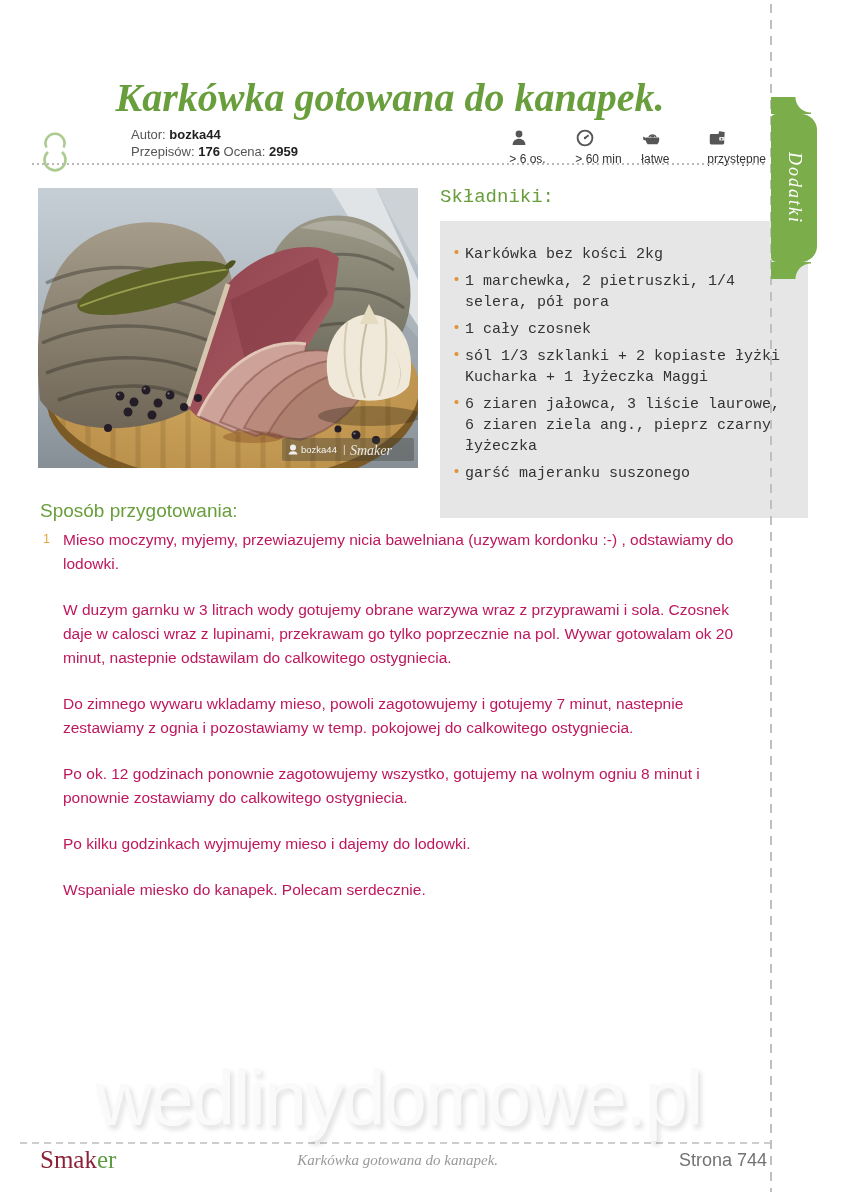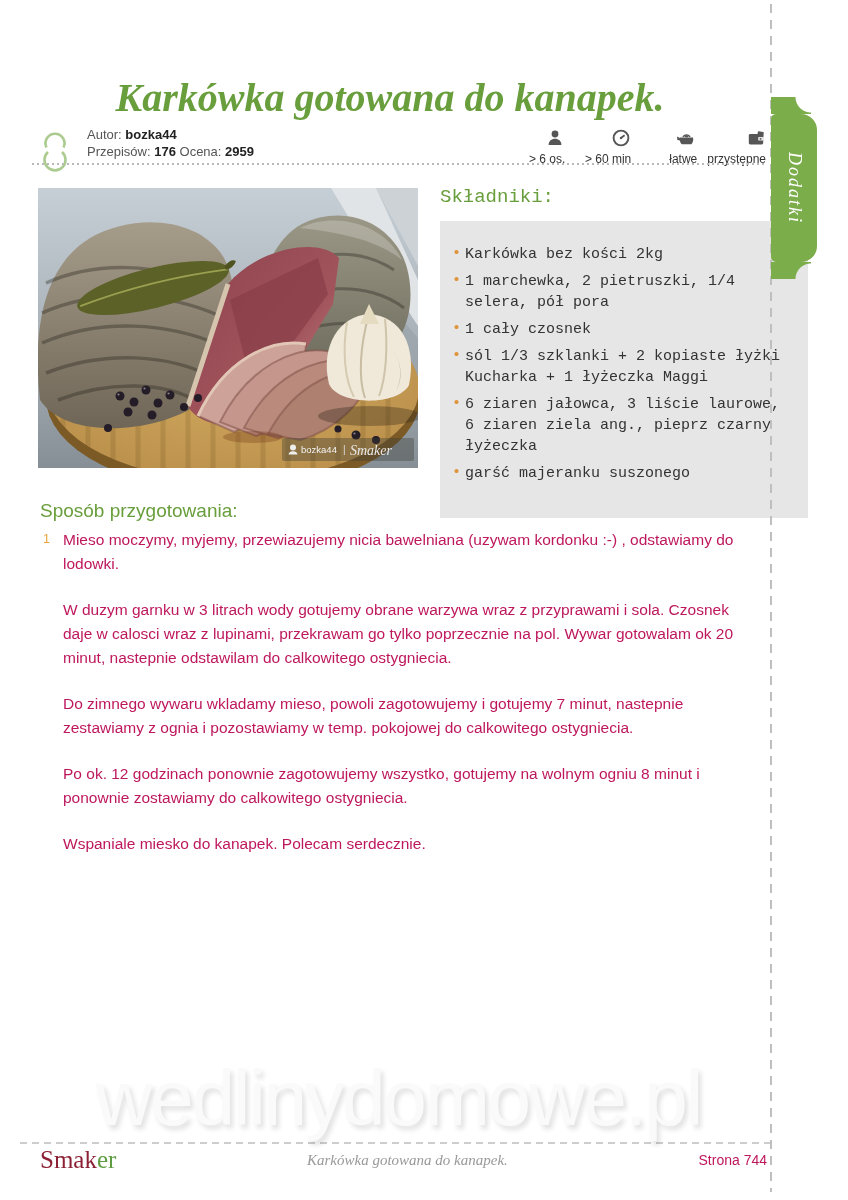--- a/index.html
+++ b/index.html
@@ -45,24 +45,24 @@
   .header-dotted {
     position:absolute; left:32px; top:163px; width:734px; height:2px;
     background:repeating-linear-gradient(to right,#b9b9b9 0 2px, transparent 2px 5px);
   }
   .header-row {
     position:absolute; left:32px; top:124px; width:734px; height:40px;
     display:flex; justify-content:space-between; align-items:flex-start;
   }
   .author-block { display:flex; gap:9px; }
   .avatar-svg { margin-top:2px; }
-  .author-lines { font-size:13px; color:#555; line-height:17px; padding-top:2px; }
+  .author-lines { font-size:13px; color:#555; line-height:17px; padding-top:2px;margin-left:44px; }
   .author-lines b { color:#222; }
   .stats { display:flex; gap:10px; align-items:flex-end; padding-top:4px; }
-  .stat { display:flex; flex-direction:column; align-items:flex-end; min-width:56px; }
+  .stat { display:flex; flex-direction:column; align-items:flex-start; min-width:56px; }
   .stat svg { display:block; }
   .stat-label { font-size:12px; color:#333; margin-top:4px; white-space:nowrap; }
 
   
   .photo { position:absolute; left:38px; top:188px; width:380px; height:280px; }
 
   
   .ingredients { position:absolute; left:440px; top:186px; width:368px;font-family:Liberation Mono, monospace; }
   .sec-heading {
     font-size:19px; font-weight:normal; color:#699e3c; margin:0 0 13px 0;
@@ -104,21 +104,21 @@
     position:absolute; left:40px; top:1146px; width:727px; z-index:4;
     display:flex; align-items:center;
   }
   .logo { font-family:"Liberation Serif", serif; font-size:25px; line-height:28px; }
   .logo-p1 { color:#8c2135; }
   .logo-p2 { color:#5d9c41; }
   .footer-title {
     flex:1; text-align:center; color:#999;
     font-family:"Liberation Serif", serif; font-style:italic; font-size:15px;
   }
-  .footer-page { font-size:14px; color:#be185d;text-align:center; }
+  .footer-page { font-size:18px; color:#737373;text-align:center; }
 </style>
 </head>
 <body>
 
 <div class="vline"></div>
 
 <div class="side-tab">
   <div class="side-tab-label">Dodatki</div>
 </div>
 
@@ -328,20 +328,21 @@
 </div>
 
 <div class="prep">
   <h2 class="sec-heading">Sposób przygotowania:</h2>
   <div class="steps">
     <span class="step-num">1</span>
     <p>Mieso moczymy, myjemy, przewiazujemy nicia bawelniana (uzywam kordonku :-) , odstawiamy do lodowki.</p>
     <p>W duzym garnku w 3 litrach wody gotujemy obrane warzywa wraz z przyprawami i sola. Czosnek daje w calosci wraz z lupinami, przekrawam go tylko poprzecznie na pol. Wywar gotowalam ok 20 minut, nastepnie odstawilam do calkowitego ostygniecia.</p>
     <p>Do zimnego wywaru wkladamy mieso, powoli zagotowujemy i gotujemy 7 minut, nastepnie zestawiamy z ognia i pozostawiamy w temp. pokojowej do calkowitego ostygniecia.</p>
     <p>Po ok. 12 godzinach ponownie zagotowujemy wszystko, gotujemy na wolnym ogniu 8 minut i ponownie zostawiamy do calkowitego ostygniecia.</p>
+    <p>Po kilku godzinkach wyjmujemy mieso i dajemy do lodowki.</p>
     <p>Wspaniale miesko do kanapek. Polecam serdecznie.</p>
   </div>
 </div>
 
 <div class="watermark">wedlinydomowe.pl</div>
 
 <div class="footer-line"></div>
 <div class="footer">
   <div class="logo">
     <span class="logo-p1">Smak</span><span class="logo-p2">er</span>

